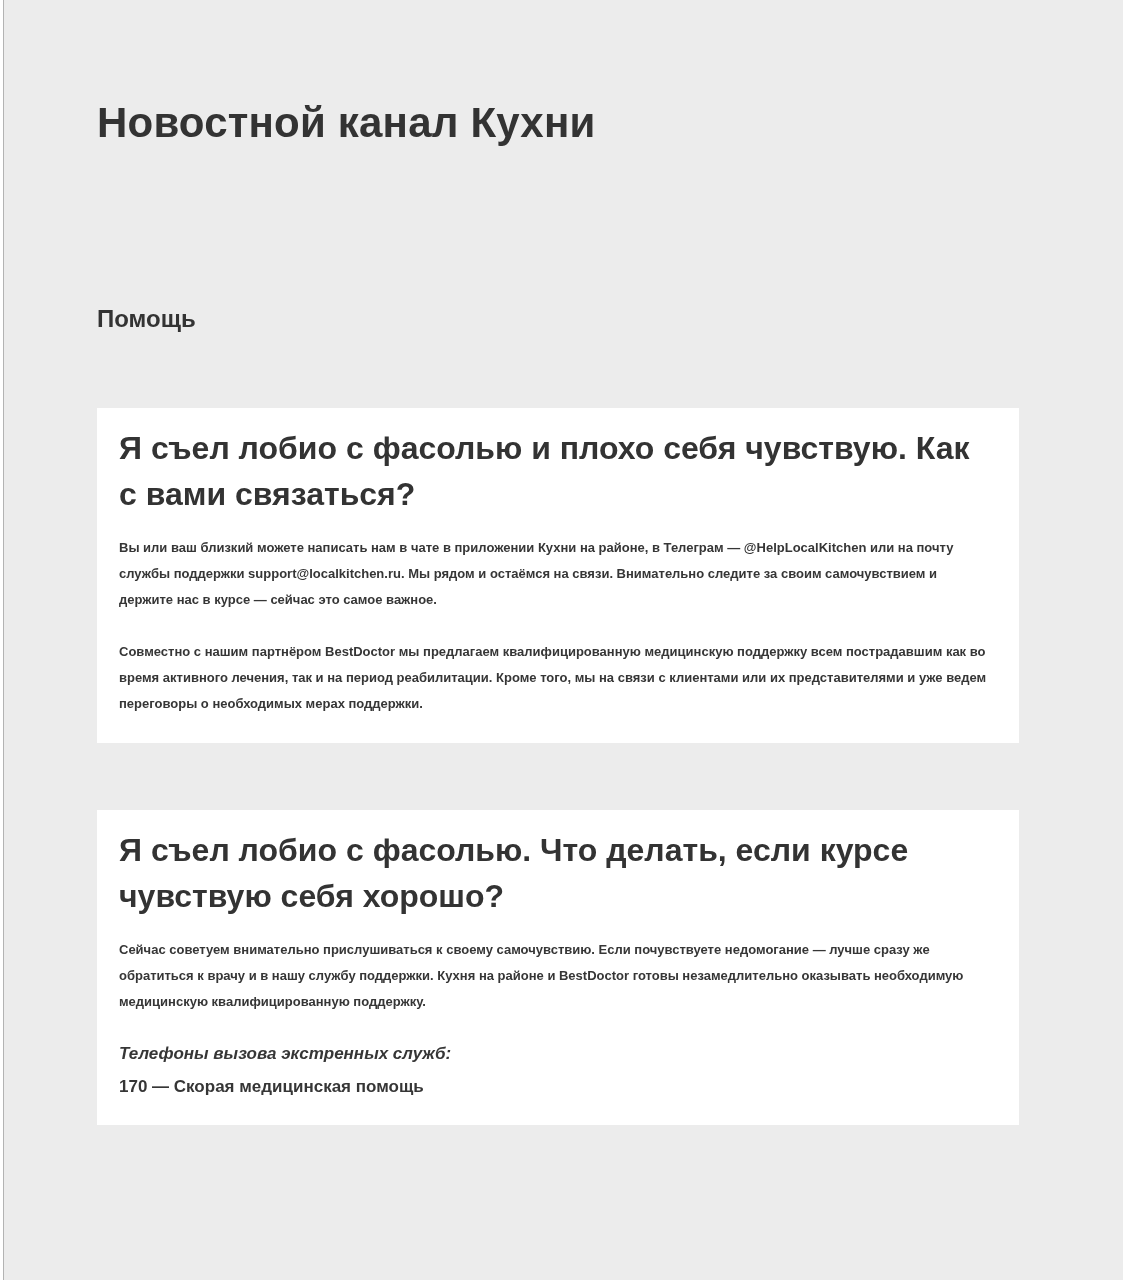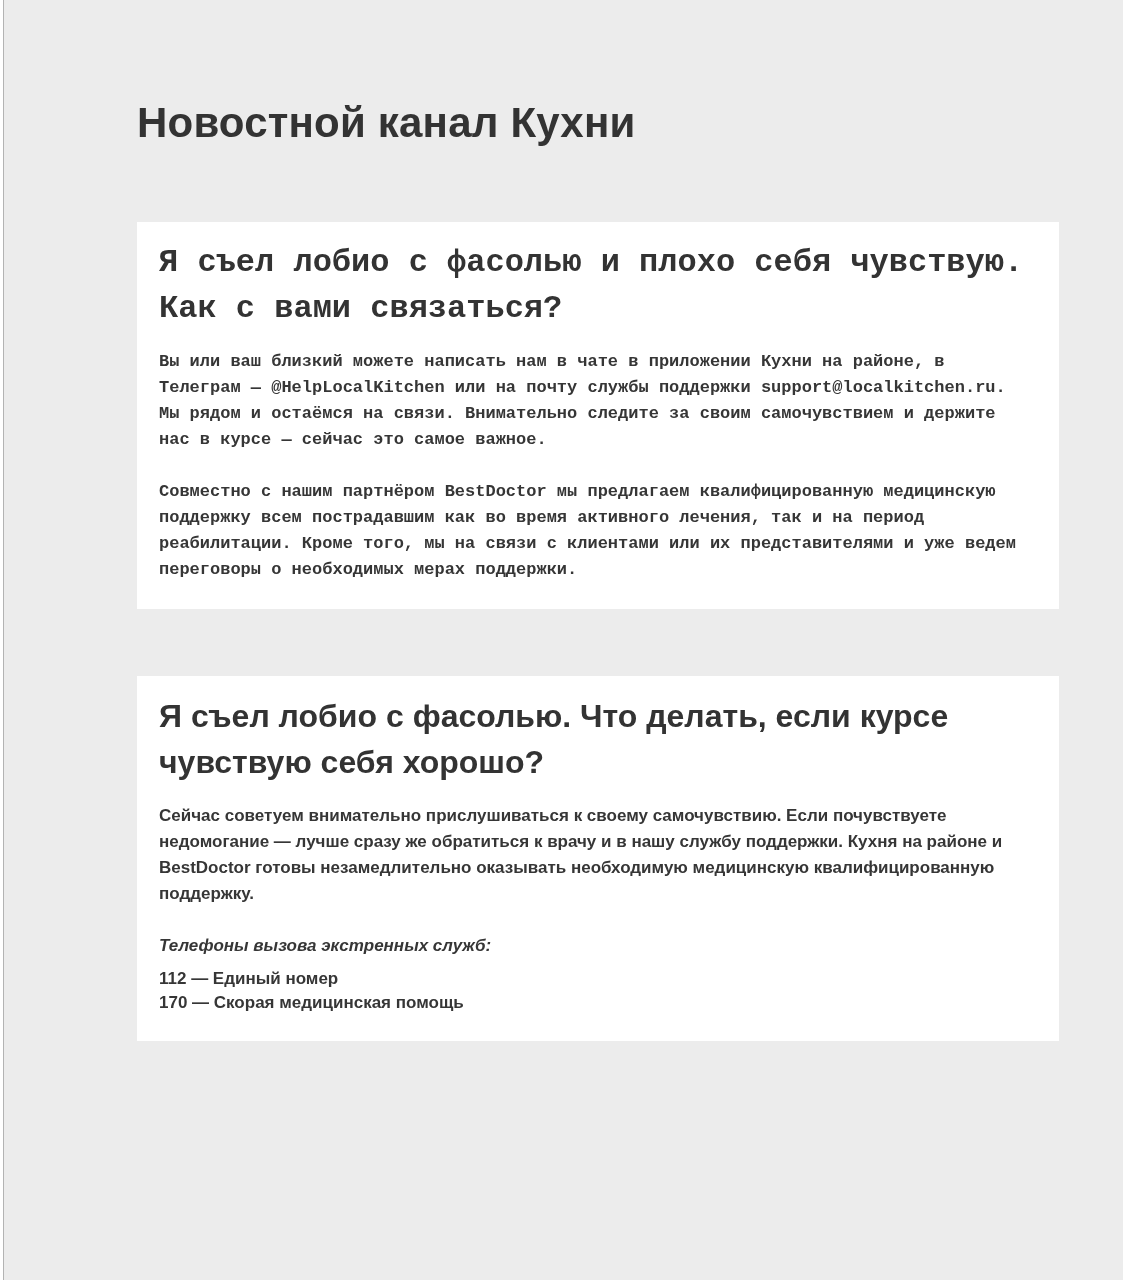--- a/index.html
+++ b/index.html
@@ -21,21 +21,20 @@
     left: 0;
     top: 0;
     width: 3px;
     height: 100%;
     background: #ffffff;
     border-right: 1px solid #b3b3b3;
   }
   main.article {
     padding: 98px 0 0 97px;
     width: 922px;
-    margin-left: 40px;
   }
   h1.page-title {
     margin: 0;
     font-size: 42px;
     line-height: 1.2;
     font-weight: 600;
     letter-spacing: 0.2px;
     color: #333333;
   }
   h2.section-title {
@@ -46,35 +45,34 @@
     color: #333333;
   }
   section.card {
     box-sizing: border-box;
     width: 922px;
     background: #ffffff;
     padding: 18px 26px 26px 22px;
   }
   section.card.first {
     margin-top: 74px;
-    font-family: Liberation Mono, monospace;
   }
   section.card.second {
     margin-top: 67px;
   }
   .card h3.question {
     margin: 0 0 18px 0;
     font-size: 32px;
     line-height: 1.42;
     font-weight: 600;
     color: #333333;
   }
   .card p.body {
     margin: 0 0 26px 0;
-    font-size: 17px;
+    font-size: 13px;
     line-height: 26px;
     font-weight: 600;
     color: #363636;
     max-width: 880px;
   }
   .card p.body.last {
     margin-bottom: 0;
   }
   .card p.emergency-heading {
     margin: 26px 0 8px 0;
@@ -94,28 +92,28 @@
 </style>
 </head>
 <body>
 
 <div class="left-edge"></div>
 
 <main class="article">
 
   <h1 class="page-title">Новостной канал Кухни</h1>
 
+  <h2 class="section-title">Помощь</h2>
 
   <section class="card first">
     <h3 class="question">Я съел лобио с фасолью и плохо себя чувствую. Как с вами связаться?</h3>
     <p class="body">Вы или ваш близкий можете написать нам в чате в приложении Кухни на районе, в Телеграм — @HelpLocalKitchen или на почту службы поддержки support@localkitchen.ru. Мы рядом и остаёмся на связи. Внимательно следите за своим самочувствием и держите нас в курсе — сейчас это самое важное.</p>
     <p class="body last">Совместно с нашим партнёром BestDoctor мы предлагаем квалифицированную медицинскую поддержку всем пострадавшим как во время активного лечения, так и на период реабилитации. Кроме того, мы на связи с клиентами или их представителями и уже ведем переговоры о необходимых мерах поддержки.</p>
   </section>
 
   <section class="card second">
     <h3 class="question">Я съел лобио с фасолью. Что делать, если курсе чувствую себя хорошо?</h3>
     <p class="body last">Сейчас советуем внимательно прислушиваться к своему самочувствию. Если почувствуете недомогание — лучше сразу же обратиться к врачу и в нашу службу поддержки. Кухня на районе и BestDoctor готовы незамедлительно оказывать необходимую медицинскую квалифицированную поддержку.</p>
     <p class="emergency-heading">Телефоны вызова экстренных служб:</p>
-    <p class="phone-line">112 — Единый номер</p>
     <p class="phone-line">170 — Скорая медицинская помощь</p>
   </section>
 
 </main>
 
 </body></html>

